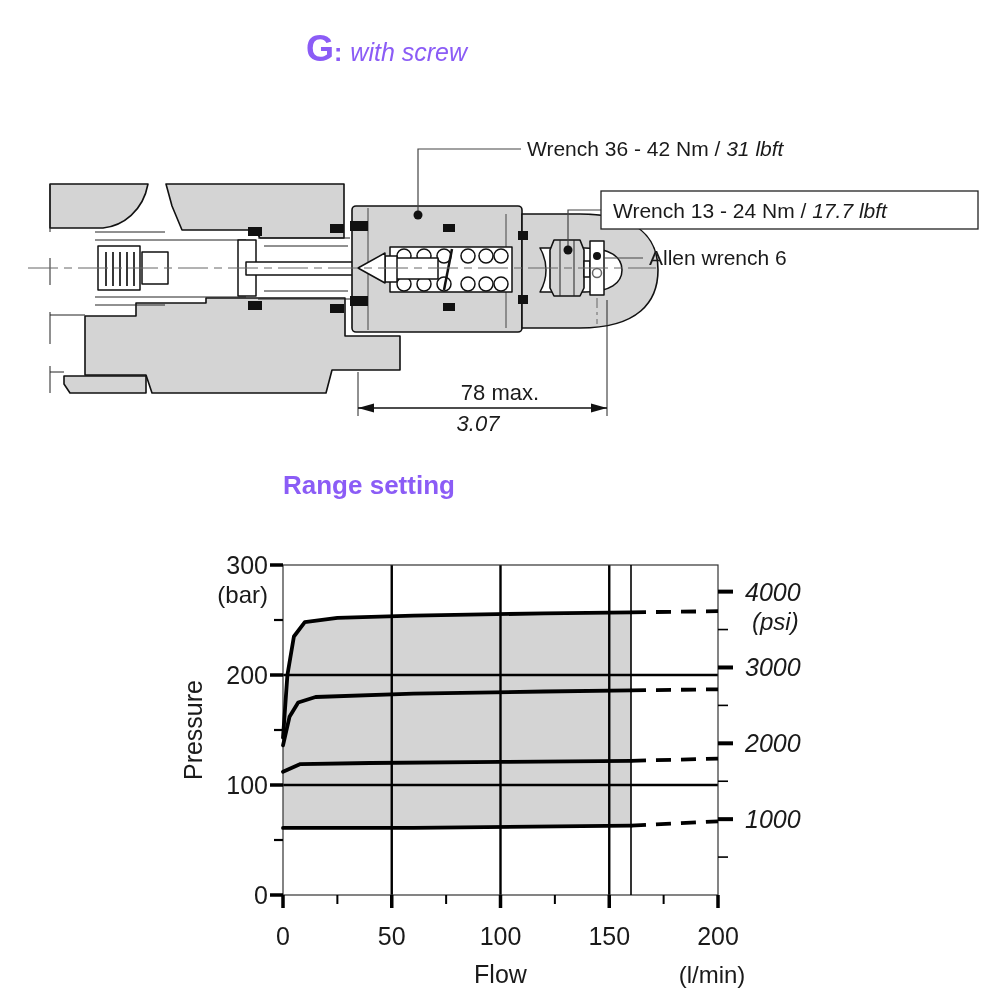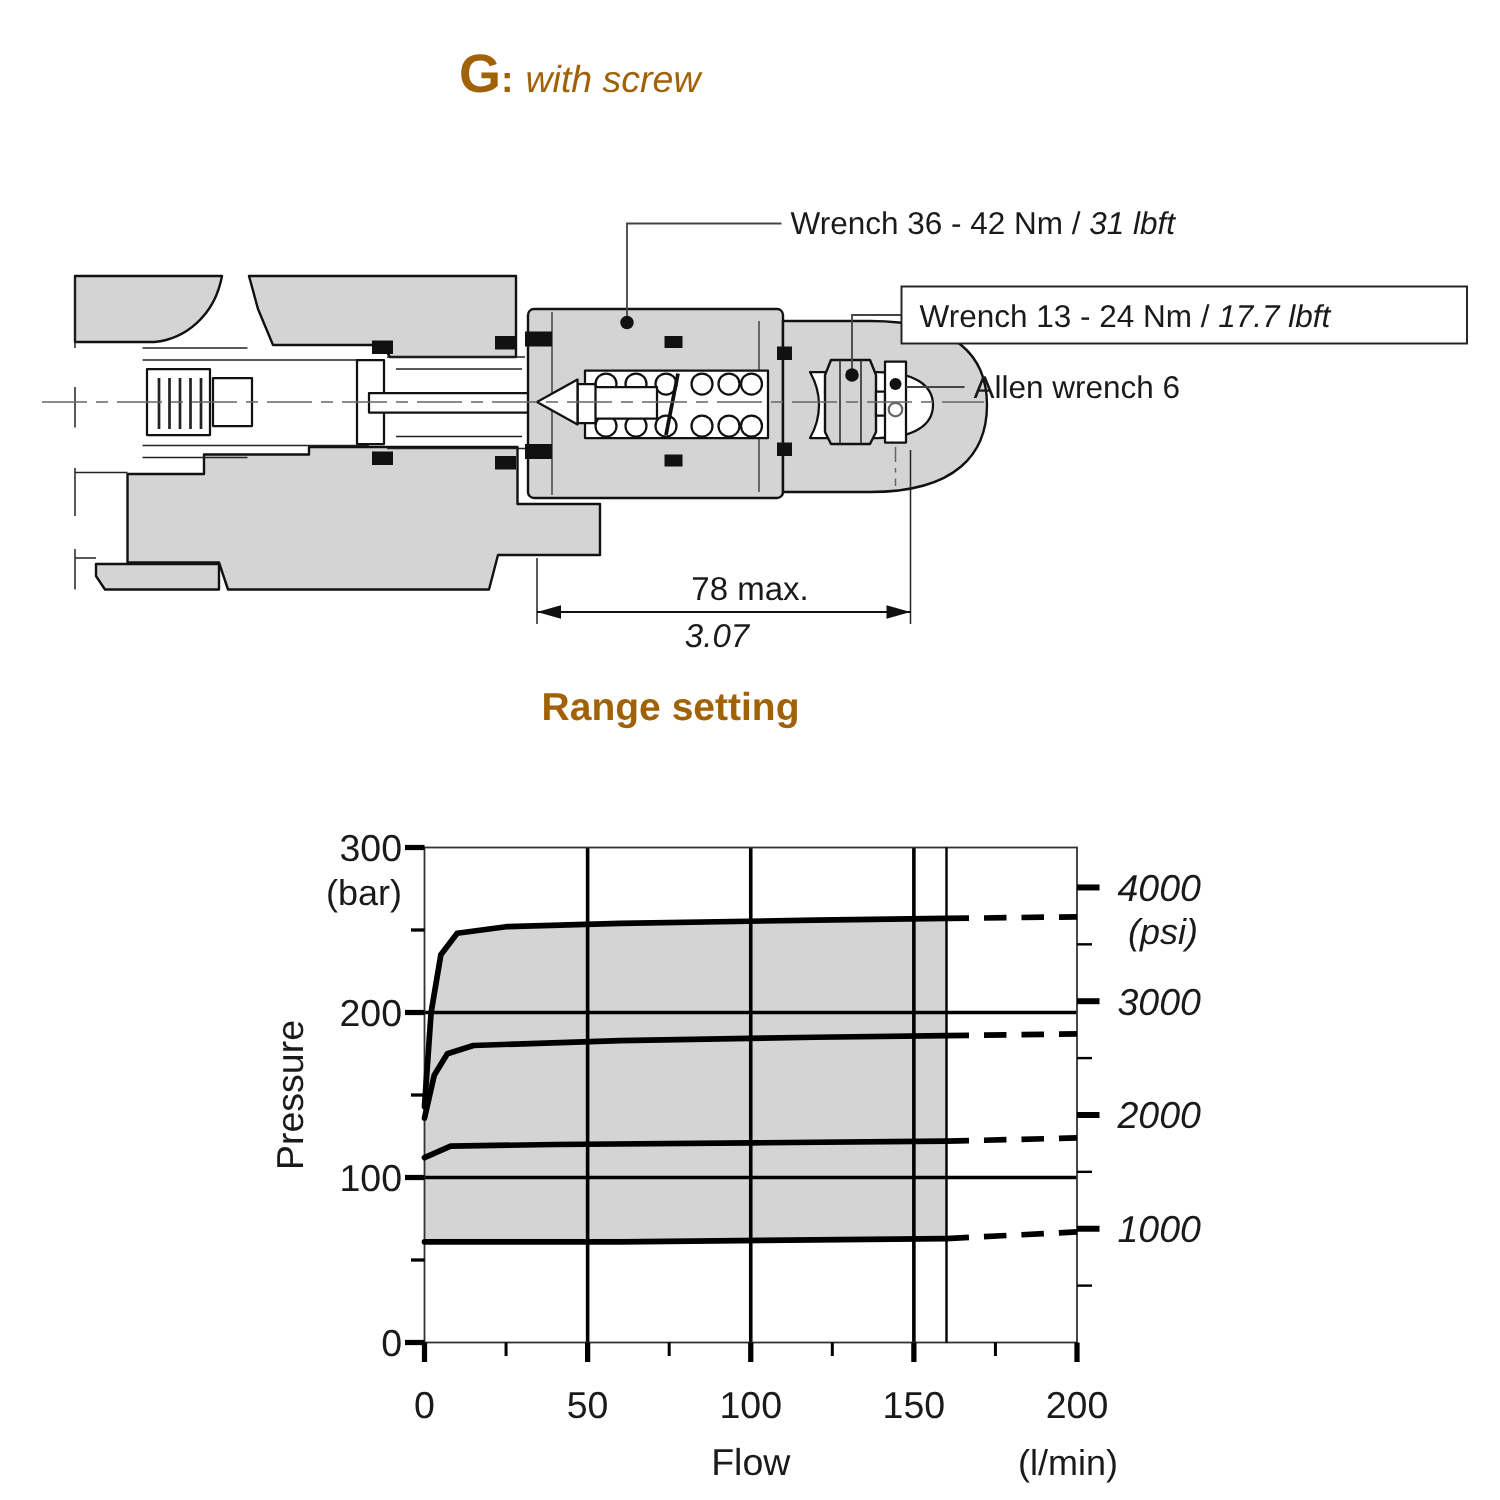--- a/index.html
+++ b/index.html
@@ -1,22 +1,22 @@
 <!DOCTYPE html>
 <html><head>
 <meta charset="utf-8">
 <style>
   html,body{margin:0;padding:0;background:#fff;}
   .page{position:relative;width:1000px;height:1000px;background:#fff;overflow:hidden;
-        font-family:"Liberation Sans",sans-serif;color:#a16207;text-decoration:underline;}
+        font-family:"Liberation Sans",sans-serif;color:#8b5cf6;text-decoration:underline;}
   .page-title{position:absolute;left:306px;top:28px;white-space:nowrap;}
   .page-title .big{font-size:36px;font-weight:bold;}
   .page-title .colon{font-size:25px;font-weight:bold;}
   .page-title .variant{font-size:25px;font-style:italic;margin-left:8px;}
-  .chart-title{position:absolute;left:283px;top:456px;width:250px;text-align:right;
+  .chart-title{position:absolute;left:283px;top:470px;width:250px;text-align:left;
                font-size:26px;font-weight:bold;}
   svg{position:absolute;left:0;top:0;}
   svg text{fill:#1a1a1a;}
   .callout{font-size:21px;}
   .dim{font-size:22px;}
   .it{font-style:italic;}
   .grayp{fill:#d4d4d4;stroke:#111;stroke-width:1.6;stroke-linejoin:round;}
   .whitep{fill:#fff;stroke:#111;stroke-width:1.5;stroke-linejoin:round;}
   .thin{stroke:#222;stroke-width:1;fill:none;}
   .seal{fill:#111;stroke:none;}

